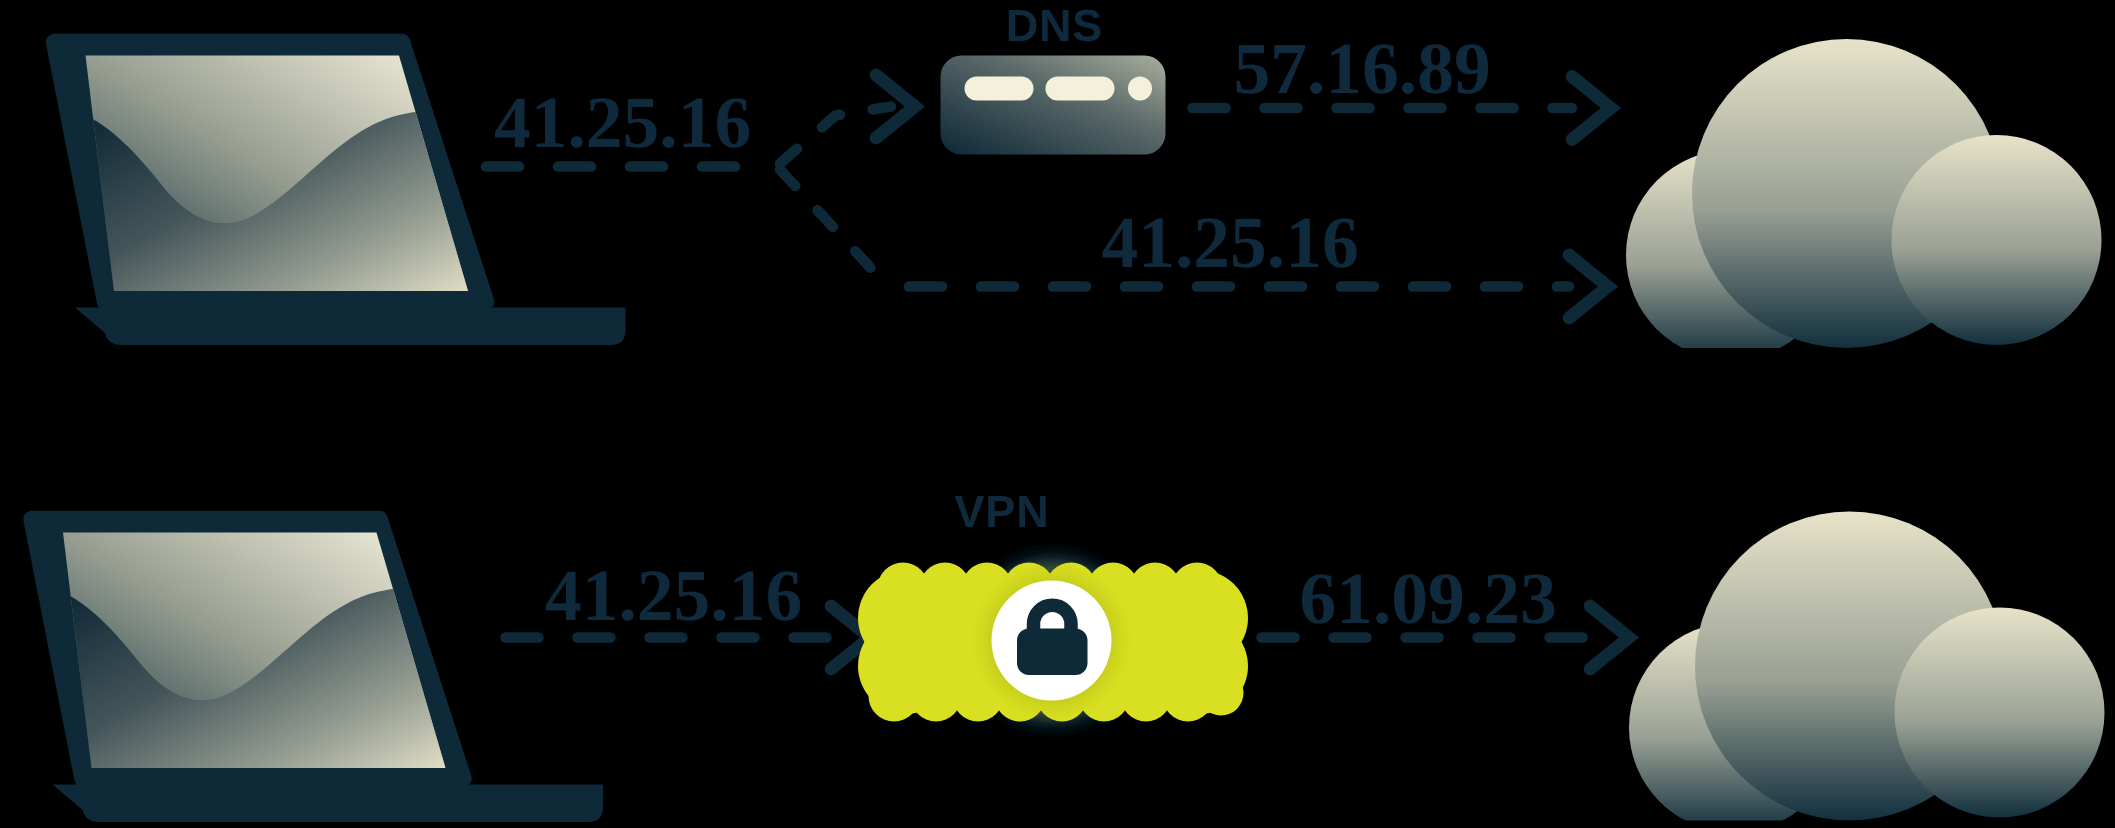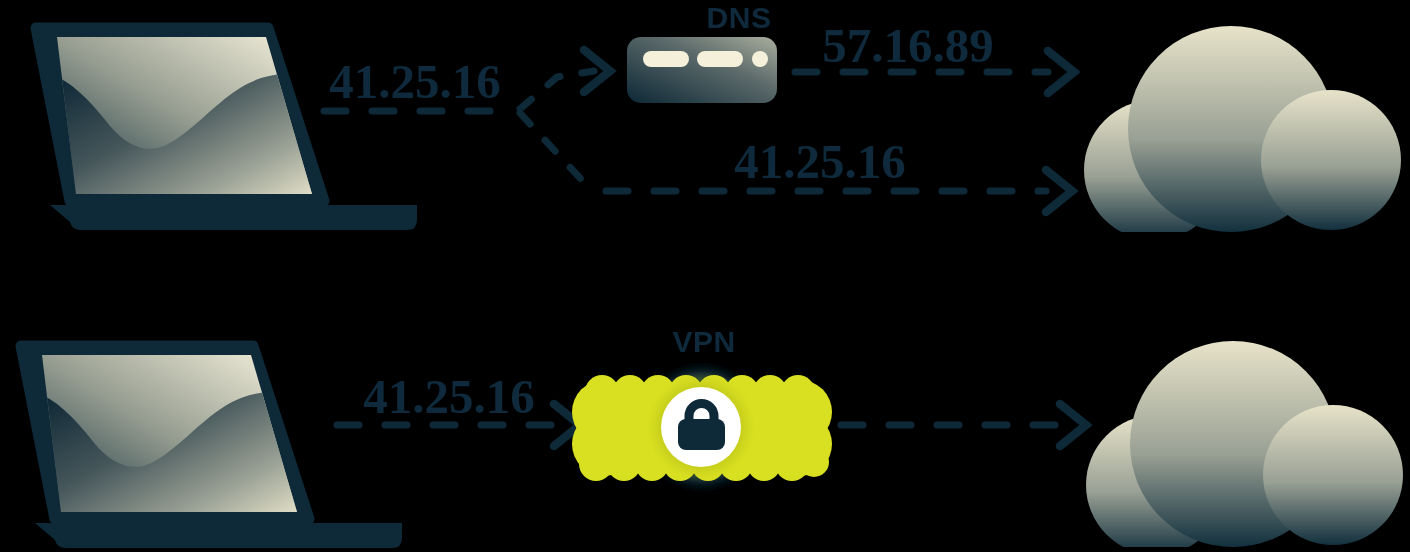--- a/index.html
+++ b/index.html
@@ -4,21 +4,21 @@
 <style>
   html,body{margin:0;padding:0;background:#000;}
   .stage{position:relative;width:1410px;height:552px;background:#000;overflow:hidden;
          font-family:"Liberation Sans",sans-serif;}
   .stage svg{position:absolute;left:0;top:0;}
   .ip{position:absolute;transform:translateX(-50%);color:#0e2a3c;
       font-family:"Liberation Serif",serif;font-weight:700;font-size:49px;
       line-height:1;white-space:nowrap;}
   .tag{position:absolute;transform:translateX(-50%);color:#0e2a3c;
        font-family:"Liberation Sans",sans-serif;font-weight:700;font-size:30px;
-       letter-spacing:.5px;line-height:1;white-space:nowrap;margin-left:36px;}
+       letter-spacing:.5px;line-height:1;white-space:nowrap;}
   .dash{stroke:#0e2938;stroke-width:7;fill:none;stroke-linecap:round;stroke-dasharray:22 26;}
   .dashd{stroke:#0e2938;stroke-width:7;fill:none;stroke-linecap:round;stroke-dasharray:15 22;}
   .chev{stroke:#0e2938;stroke-width:8.5;fill:none;stroke-linecap:round;stroke-linejoin:miter;}
 </style>
 </head>
 <body>
 
 <div class="stage">
 
   <svg width="1410" height="552" viewBox="0 0 1410 552">
@@ -153,14 +153,15 @@
     </g>
   </svg>
 
   <div class="ip" style="left:415px;top:57px">41.25.16</div>
   <div class="tag" style="left:703px;top:3px">DNS</div>
   <div class="ip" style="left:908px;top:21px">57.16.89</div>
   <div class="ip" style="left:820px;top:137px">41.25.16</div>
 
   <div class="ip" style="left:449px;top:372px">41.25.16</div>
   <div class="tag" style="left:668px;top:327px">VPN</div>
+  <div class="ip" style="left:952px;top:374px">61.09.23</div>
 
 </div>
 
 </body></html>

